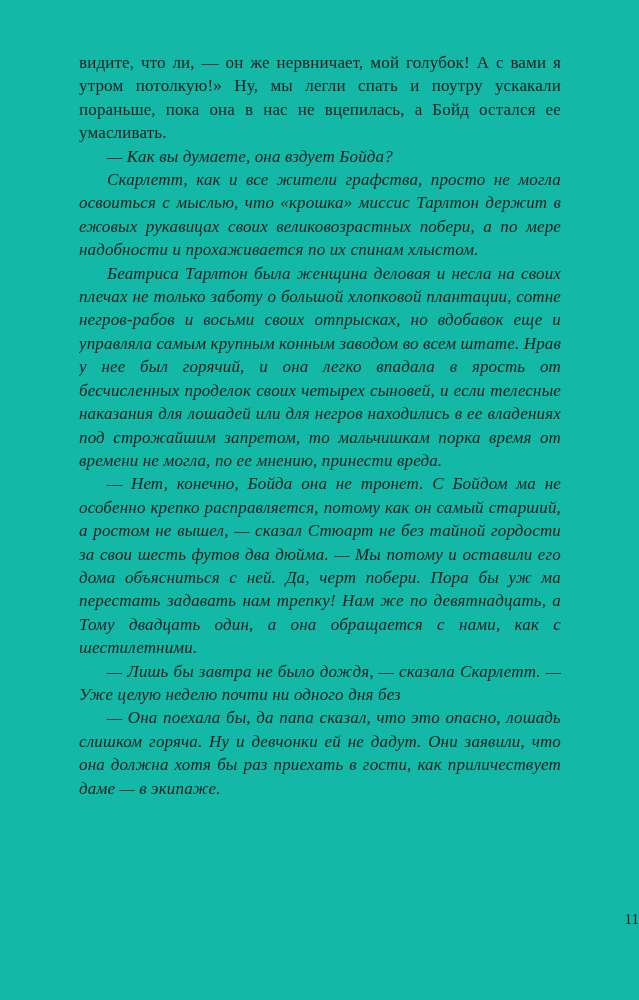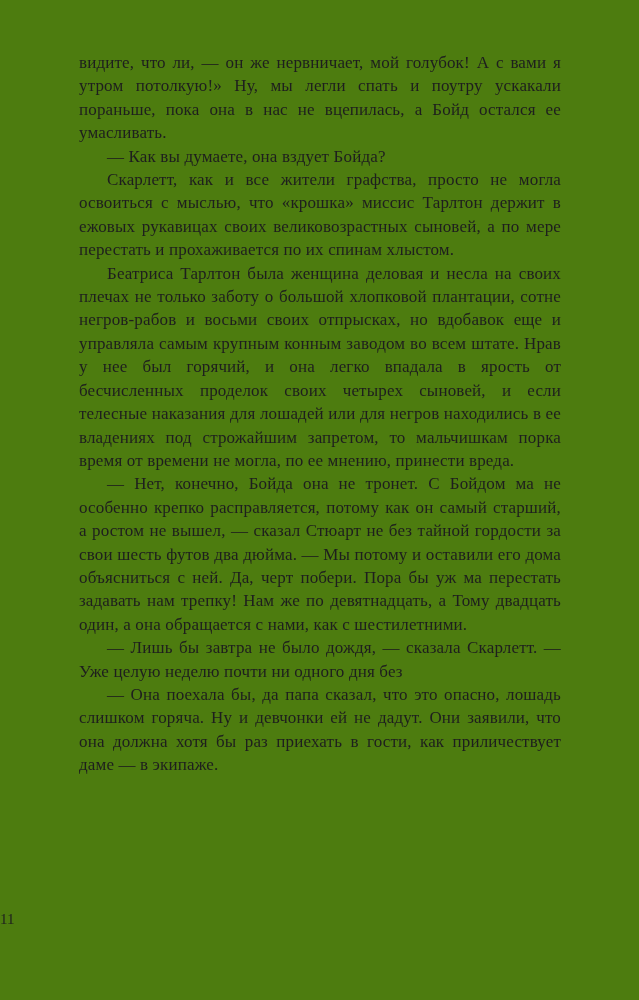--- a/index.html
+++ b/index.html
@@ -4,21 +4,21 @@
 <style>
   html, body {
     margin: 0;
     padding: 0;
     background: #ffffff;
   }
   .page {
     position: relative;
     width: 639px;
     height: 1000px;
-    background: #4d7c0f;
+    background: #14b8a6;
     overflow: hidden;
     font-family: "Liberation Serif", "DejaVu Serif", serif;
     color: #1e1e1e;
   }
   .text-block {
     position: absolute;
     left: 79px;
     top: 51px;
     width: 482px;
     height: 850px;
@@ -29,41 +29,42 @@
     letter-spacing: 0.15px;
     hyphens: auto;
     -webkit-hyphens: auto;
   }
   .text-block p.para {
     margin: 0;
     padding: 0;
   }
   .text-block p.indent {
     text-indent: 28px;
+    font-style: italic;
   }
   .text-block p.no-indent {
     text-indent: 0;
   }
   .page-number {
     position: absolute;
     left: 0;
     bottom: 72px;
     width: 100%;
-    text-align: left;
+    text-align: right;
     font-size: 15px;
     color: #1e1e1e;
   }
 </style>
 </head>
 <body>
 
 <div class="page">
   <div class="text-block" id="paragraphs">
       <p class="para no-indent">видите, что ли, — он же нервничает, мой голубок! А с вами я утром потолкую!» Ну, мы легли спать и поутру ускакали пораньше, пока она в нас не вцепилась, а Бойд остался ее умасливать.</p>
       <p class="para indent">— Как вы думаете, она вздует Бойда?</p>
-      <p class="para indent">Скарлетт, как и все жители графства, просто не могла освоиться с мыслью, что «крошка» миссис Тарлтон держит в ежовых рукавицах своих великовозрастных сыновей, а по мере перестать и прохаживается по их спинам хлыстом.</p>
+      <p class="para indent">Скарлетт, как и все жители графства, просто не могла освоиться с мыслью, что «крошка» миссис Тарлтон держит в ежовых рукавицах своих великовозрастных побери, а по мере надобности и прохаживается по их спинам хлыстом.</p>
       <p class="para indent">Беатриса Тарлтон была женщина деловая и несла на своих плечах не только заботу о большой хлопковой плантации, сотне негров-рабов и восьми своих отпрысках, но вдобавок еще и управляла самым крупным конным заводом во всем штате. Нрав у нее был горячий, и она легко впадала в ярость от бесчисленных проделок своих четырех сыновей, и если телесные наказания для лошадей или для негров находились в ее владениях под строжайшим запретом, то мальчишкам порка время от времени не могла, по ее мнению, принести вреда.</p>
       <p class="para indent">— Нет, конечно, Бойда она не тронет. С Бойдом ма не особенно крепко расправляется, потому как он самый старший, а ростом не вышел, — сказал Стюарт не без тайной гордости за свои шесть футов два дюйма. — Мы потому и оставили его дома объясниться с ней. Да, черт побери. Пора бы уж ма перестать задавать нам трепку! Нам же по девятнадцать, а Тому двадцать один, а она обращается с нами, как с шестилетними.</p>
       <p class="para indent">— Лишь бы завтра не было дождя, — сказала Скарлетт. — Уже целую неделю почти ни одного дня без</p>
       <p class="para indent">— Она поехала бы, да папа сказал, что это опасно, лошадь слишком горяча. Ну и девчонки ей не дадут. Они заявили, что она должна хотя бы раз приехать в гости, как приличествует даме — в экипаже.</p>
     </div>
   <div class="page-number">11</div>
 </div>
 
 </body></html>

